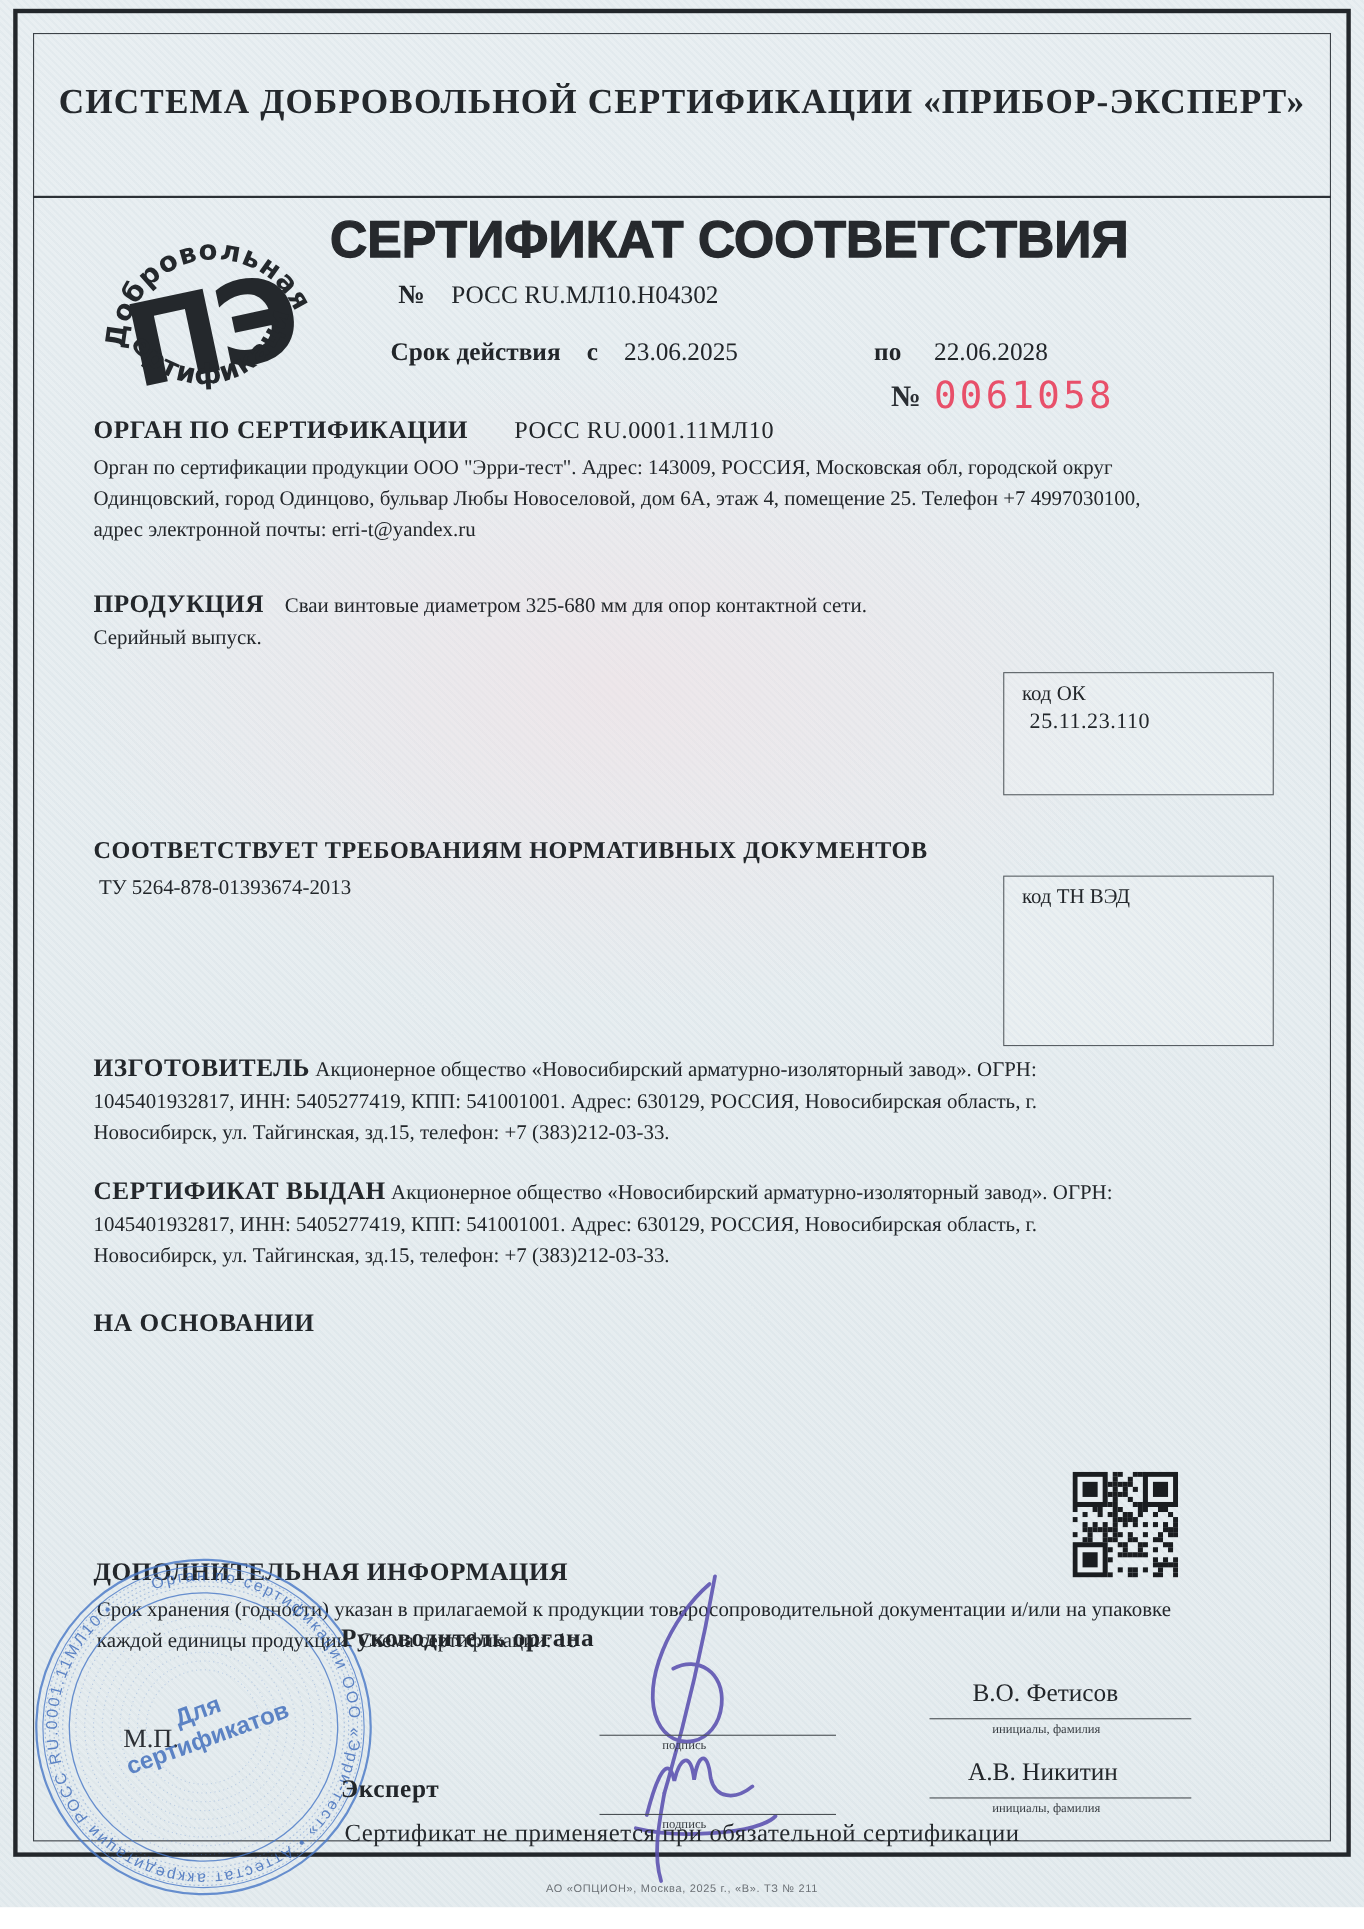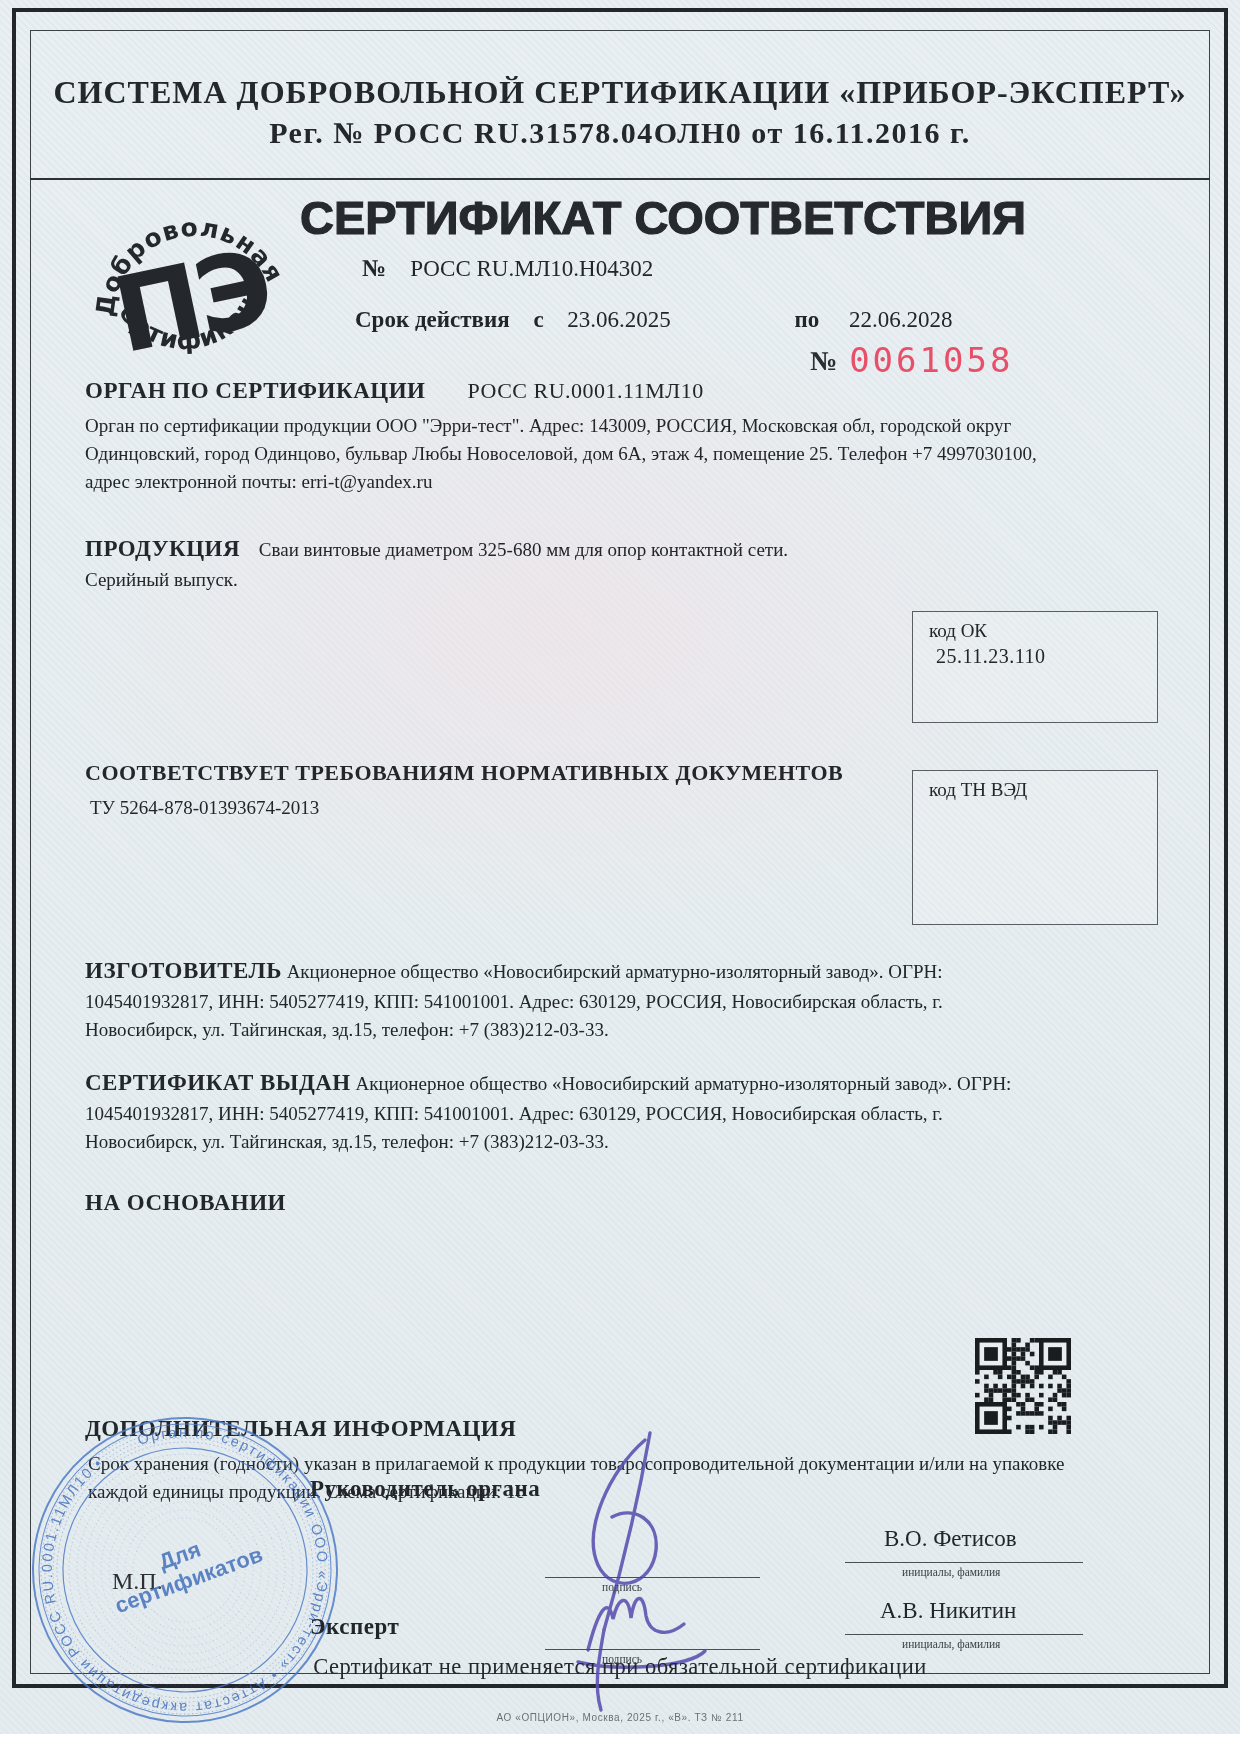--- a/index.html
+++ b/index.html
@@ -35,21 +35,21 @@
   .body{font-size:19px; line-height:1.47; margin:0;}
   .org-text{left:85px; top:412px; width:955px;}
   .product{left:85px; top:532px; width:812px;}
   .product .sect-head{margin-right:14px;}
   .codebox{border:1.5px solid #585e63; background:rgba(255,255,255,.12);}
   .okbox{left:912px; top:611px; width:246px; height:112px; padding:8px 0 0 16px; box-sizing:border-box;}
   .okbox .lbl{font-size:19px;}
   .okbox .val{font-size:20px; margin:3px 0 0 7px; letter-spacing:.5px;}
   .conf-head{left:85px; top:760px;}
   .conf-text{left:90px; top:794px; width:800px;}
-  .tnvedbox{left:912px; top:770px; width:246px; height:155px; padding:8px 0 0 16px; box-sizing:border-box;}
+  .tnvedbox{left:912px; top:796px; width:246px; height:155px; padding:8px 0 0 16px; box-sizing:border-box;}
   .tnvedbox .lbl{font-size:19px;}
   .manuf{left:85px; top:954px; width:962px;}
   .issued{left:85px; top:1066px; width:962px;}
   .basis-head{left:85px; top:1190px;}
   .basis-text{left:95px; top:1224px; width:1005px;}
   .addl-head{left:85px; top:1416px;}
   .addl-text{left:88px; top:1450px; width:1008px;}
   .qr{left:975px; top:1338px; width:96px; height:96px;}
   .sig-role{font-weight:bold; font-size:23px; letter-spacing:.5px;}
   .role1{left:310px; top:1476px;}
@@ -77,21 +77,20 @@
 </head>
 <body>
 
 <div class="page">
 
   <div class="frame-outer"></div>
   <div class="frame-inner"></div>
   <div class="hr-header"></div>
 
   <div class="abs hdr1">СИСТЕМА ДОБРОВОЛЬНОЙ СЕРТИФИКАЦИИ «ПРИБОР-ЭКСПЕРТ»</div>
-  <div class="abs hdr2">Рег. № РОСС RU.31578.04ОЛН0 от 16.11.2016 г.</div>
 
   <svg class="abs logo" viewBox="0 0 200 200">
     <defs>
       <path id="lgTop" d="M 20,120 A 81,81 0 0 1 180,120"></path>
       <path id="lgBot" d="M 24,106 A 79,79 0 0 0 176,106"></path>
     </defs>
     <g transform="rotate(-12 100 100)" fill="#24282c">
       <text font-family="DejaVu Sans, sans-serif" font-weight="bold" font-size="25" letter-spacing="1">
         <textPath href="#lgTop" startOffset="50%" text-anchor="middle">Добровольная</textPath>
       </text>

